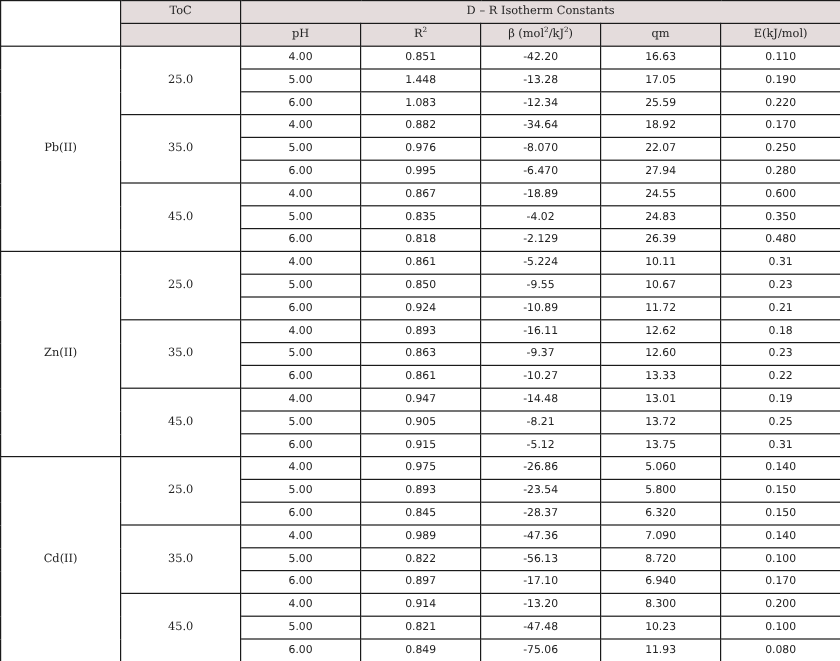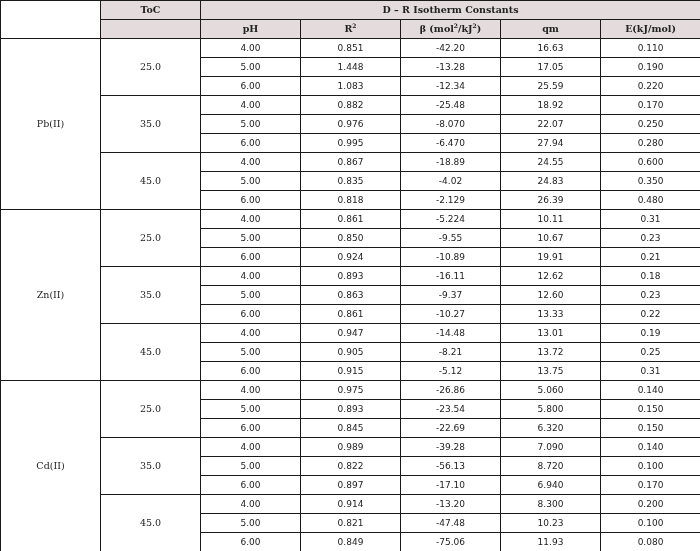--- a/index.html
+++ b/index.html
@@ -16,21 +16,21 @@
     border: 1px solid #1a1a1a;
     text-align: center;
     vertical-align: middle;
     padding: 0;
     height: 18px;
     line-height: 18px;
     white-space: nowrap;
   }
   th {
     background: #e4dcdc;
-    font-weight: bold;
+    font-weight: normal;
   }
   th.blank { background: #ffffff; }
   td.num { font-family: "DejaVu Sans", "Liberation Sans", sans-serif; font-size: 9px; }
   col.c0 { width: 100px; }
   col.cx { width: 100px; }
   sup { font-size: 6px; line-height: 0; vertical-align: 4px; }
 </style>
 </head>
 <body>
 
@@ -80,21 +80,21 @@
         <td class="num">6.00</td>
         <td class="num">1.083</td>
         <td class="num">-12.34</td>
         <td class="num">25.59</td>
         <td class="num">0.220</td>
       </tr>
       <tr>
         <td rowspan="3">35.0</td>
         <td class="num">4.00</td>
         <td class="num">0.882</td>
-        <td class="num">-25.48</td>
+        <td class="num">-34.64</td>
         <td class="num">18.92</td>
         <td class="num">0.170</td>
       </tr>
       <tr>
         <td class="num">5.00</td>
         <td class="num">0.976</td>
         <td class="num">-8.070</td>
         <td class="num">22.07</td>
         <td class="num">0.250</td>
       </tr>
@@ -140,21 +140,21 @@
         <td class="num">5.00</td>
         <td class="num">0.850</td>
         <td class="num">-9.55</td>
         <td class="num">10.67</td>
         <td class="num">0.23</td>
       </tr>
       <tr>
         <td class="num">6.00</td>
         <td class="num">0.924</td>
         <td class="num">-10.89</td>
-        <td class="num">19.91</td>
+        <td class="num">11.72</td>
         <td class="num">0.21</td>
       </tr>
       <tr>
         <td rowspan="3">35.0</td>
         <td class="num">4.00</td>
         <td class="num">0.893</td>
         <td class="num">-16.11</td>
         <td class="num">12.62</td>
         <td class="num">0.18</td>
       </tr>
@@ -206,29 +206,29 @@
       <tr>
         <td class="num">5.00</td>
         <td class="num">0.893</td>
         <td class="num">-23.54</td>
         <td class="num">5.800</td>
         <td class="num">0.150</td>
       </tr>
       <tr>
         <td class="num">6.00</td>
         <td class="num">0.845</td>
-        <td class="num">-22.69</td>
+        <td class="num">-28.37</td>
         <td class="num">6.320</td>
         <td class="num">0.150</td>
       </tr>
       <tr>
         <td rowspan="3">35.0</td>
         <td class="num">4.00</td>
         <td class="num">0.989</td>
-        <td class="num">-39.28</td>
+        <td class="num">-47.36</td>
         <td class="num">7.090</td>
         <td class="num">0.140</td>
       </tr>
       <tr>
         <td class="num">5.00</td>
         <td class="num">0.822</td>
         <td class="num">-56.13</td>
         <td class="num">8.720</td>
         <td class="num">0.100</td>
       </tr>

